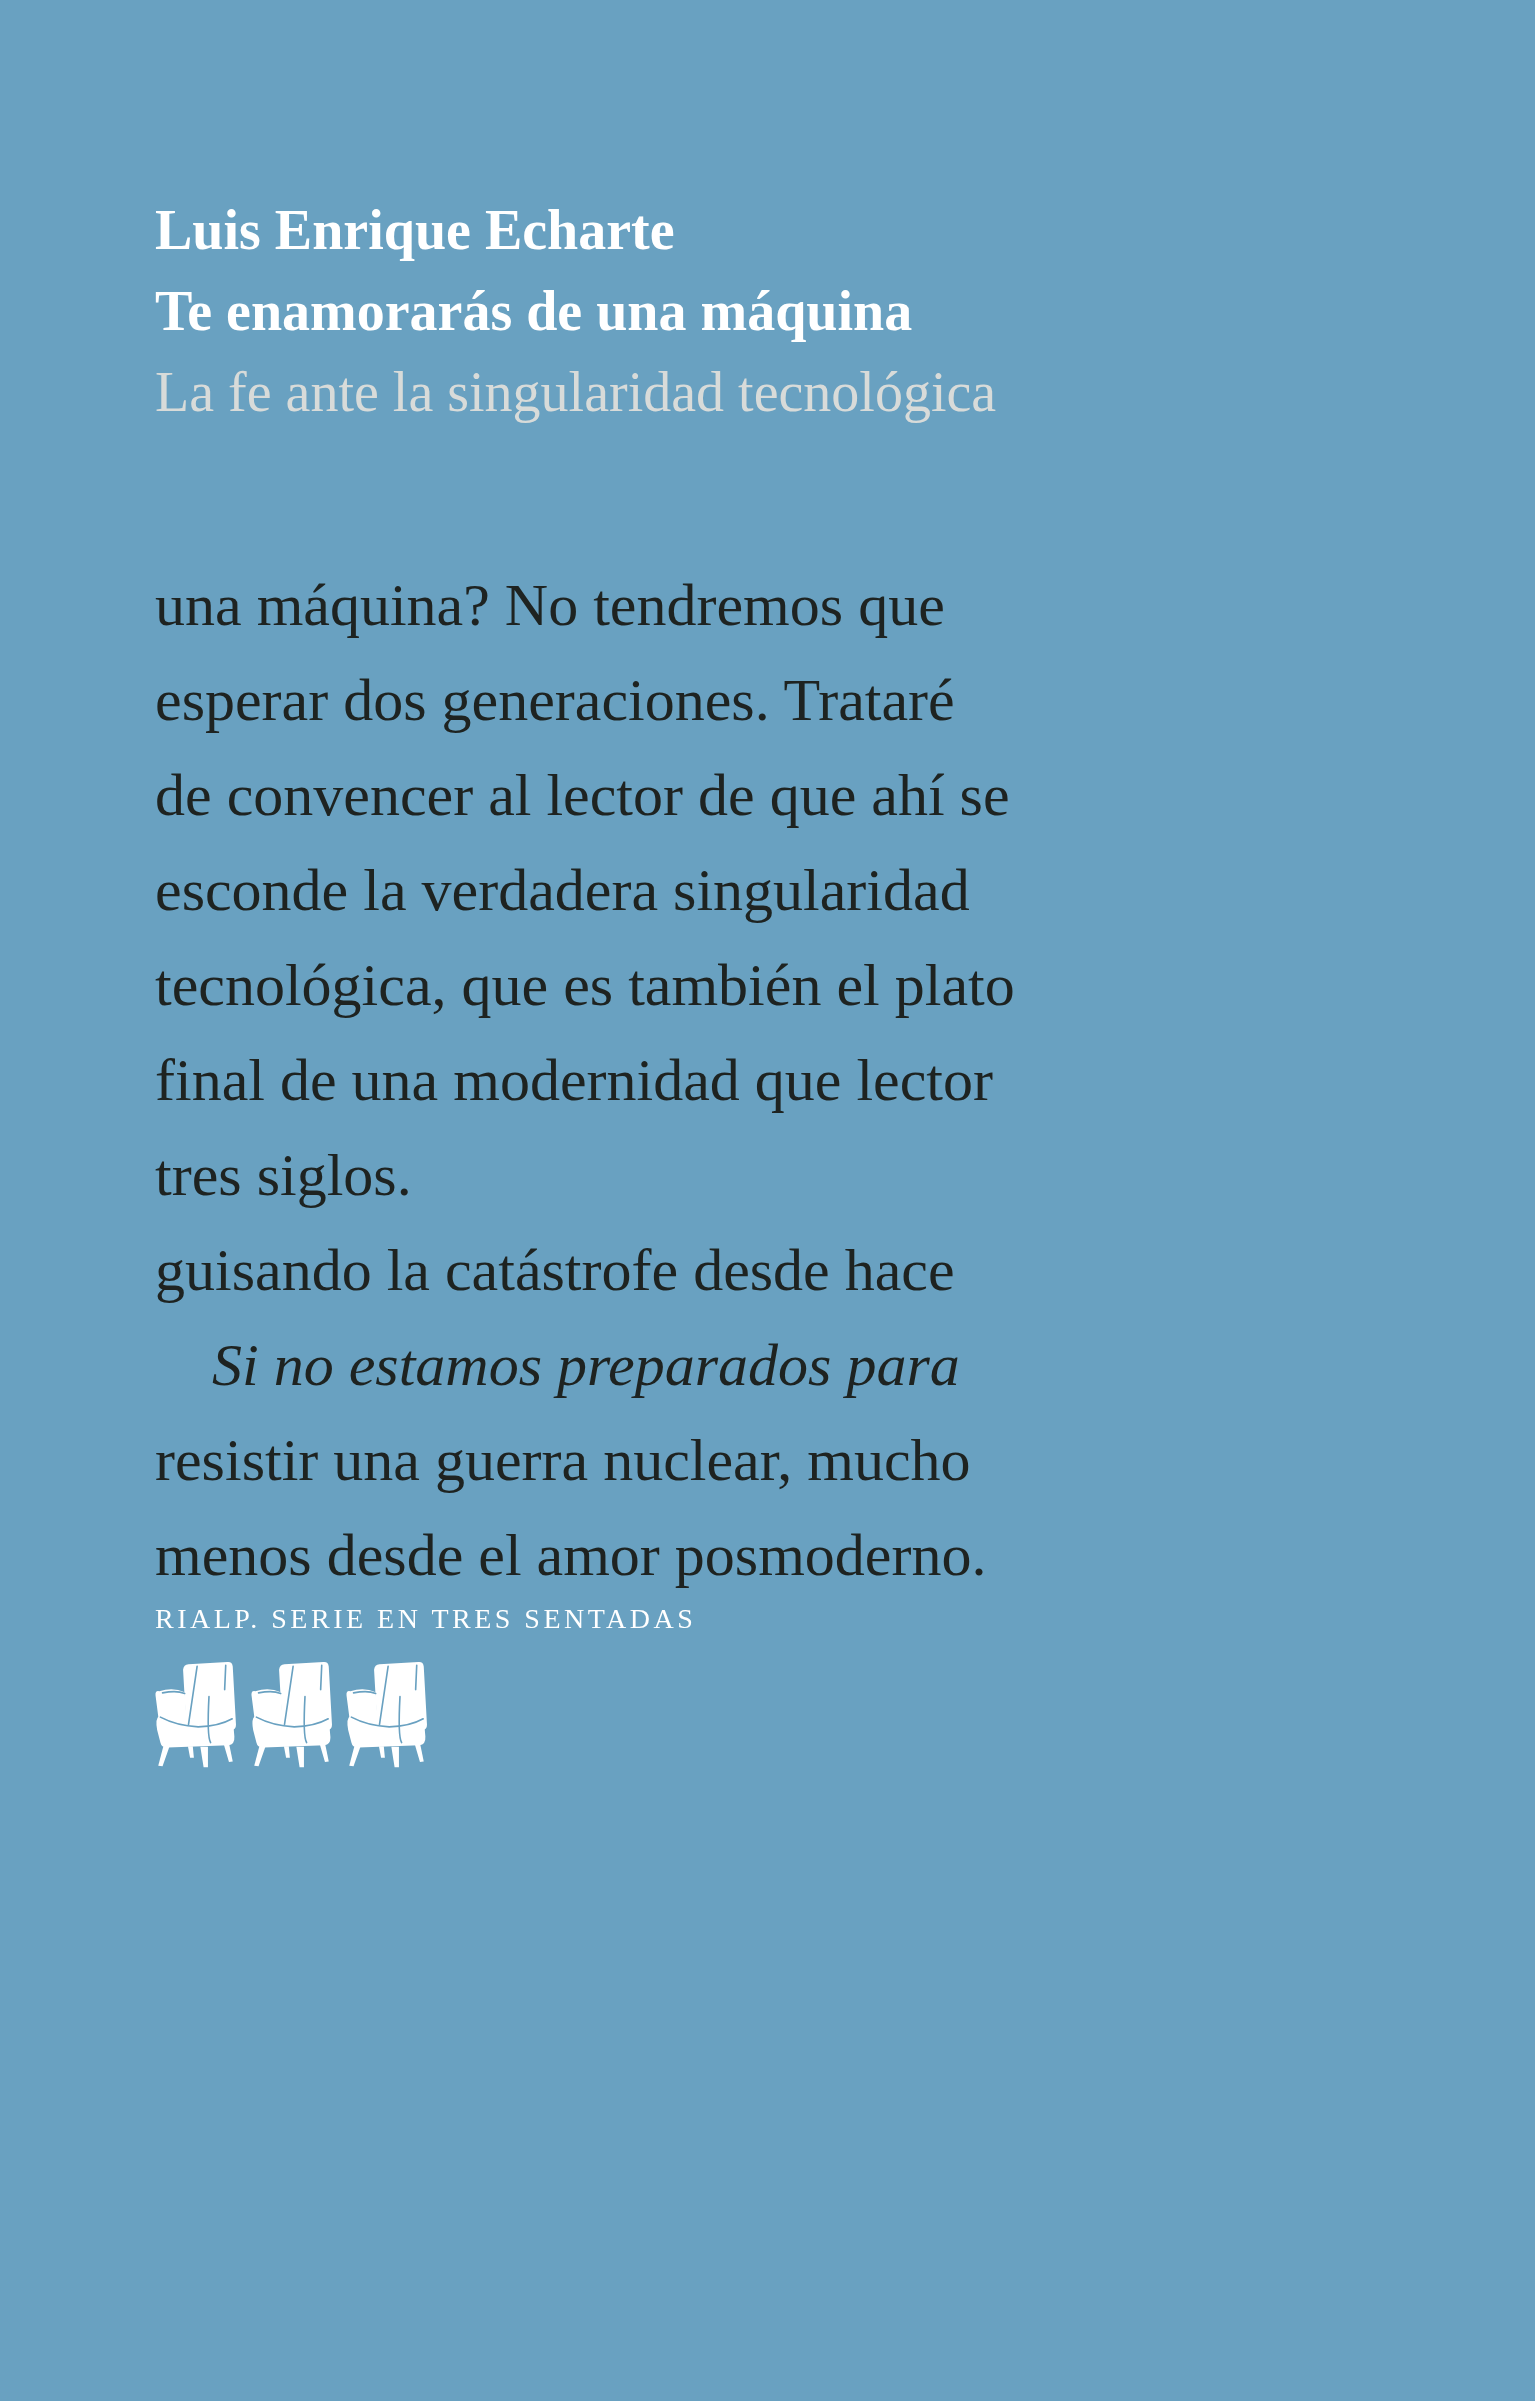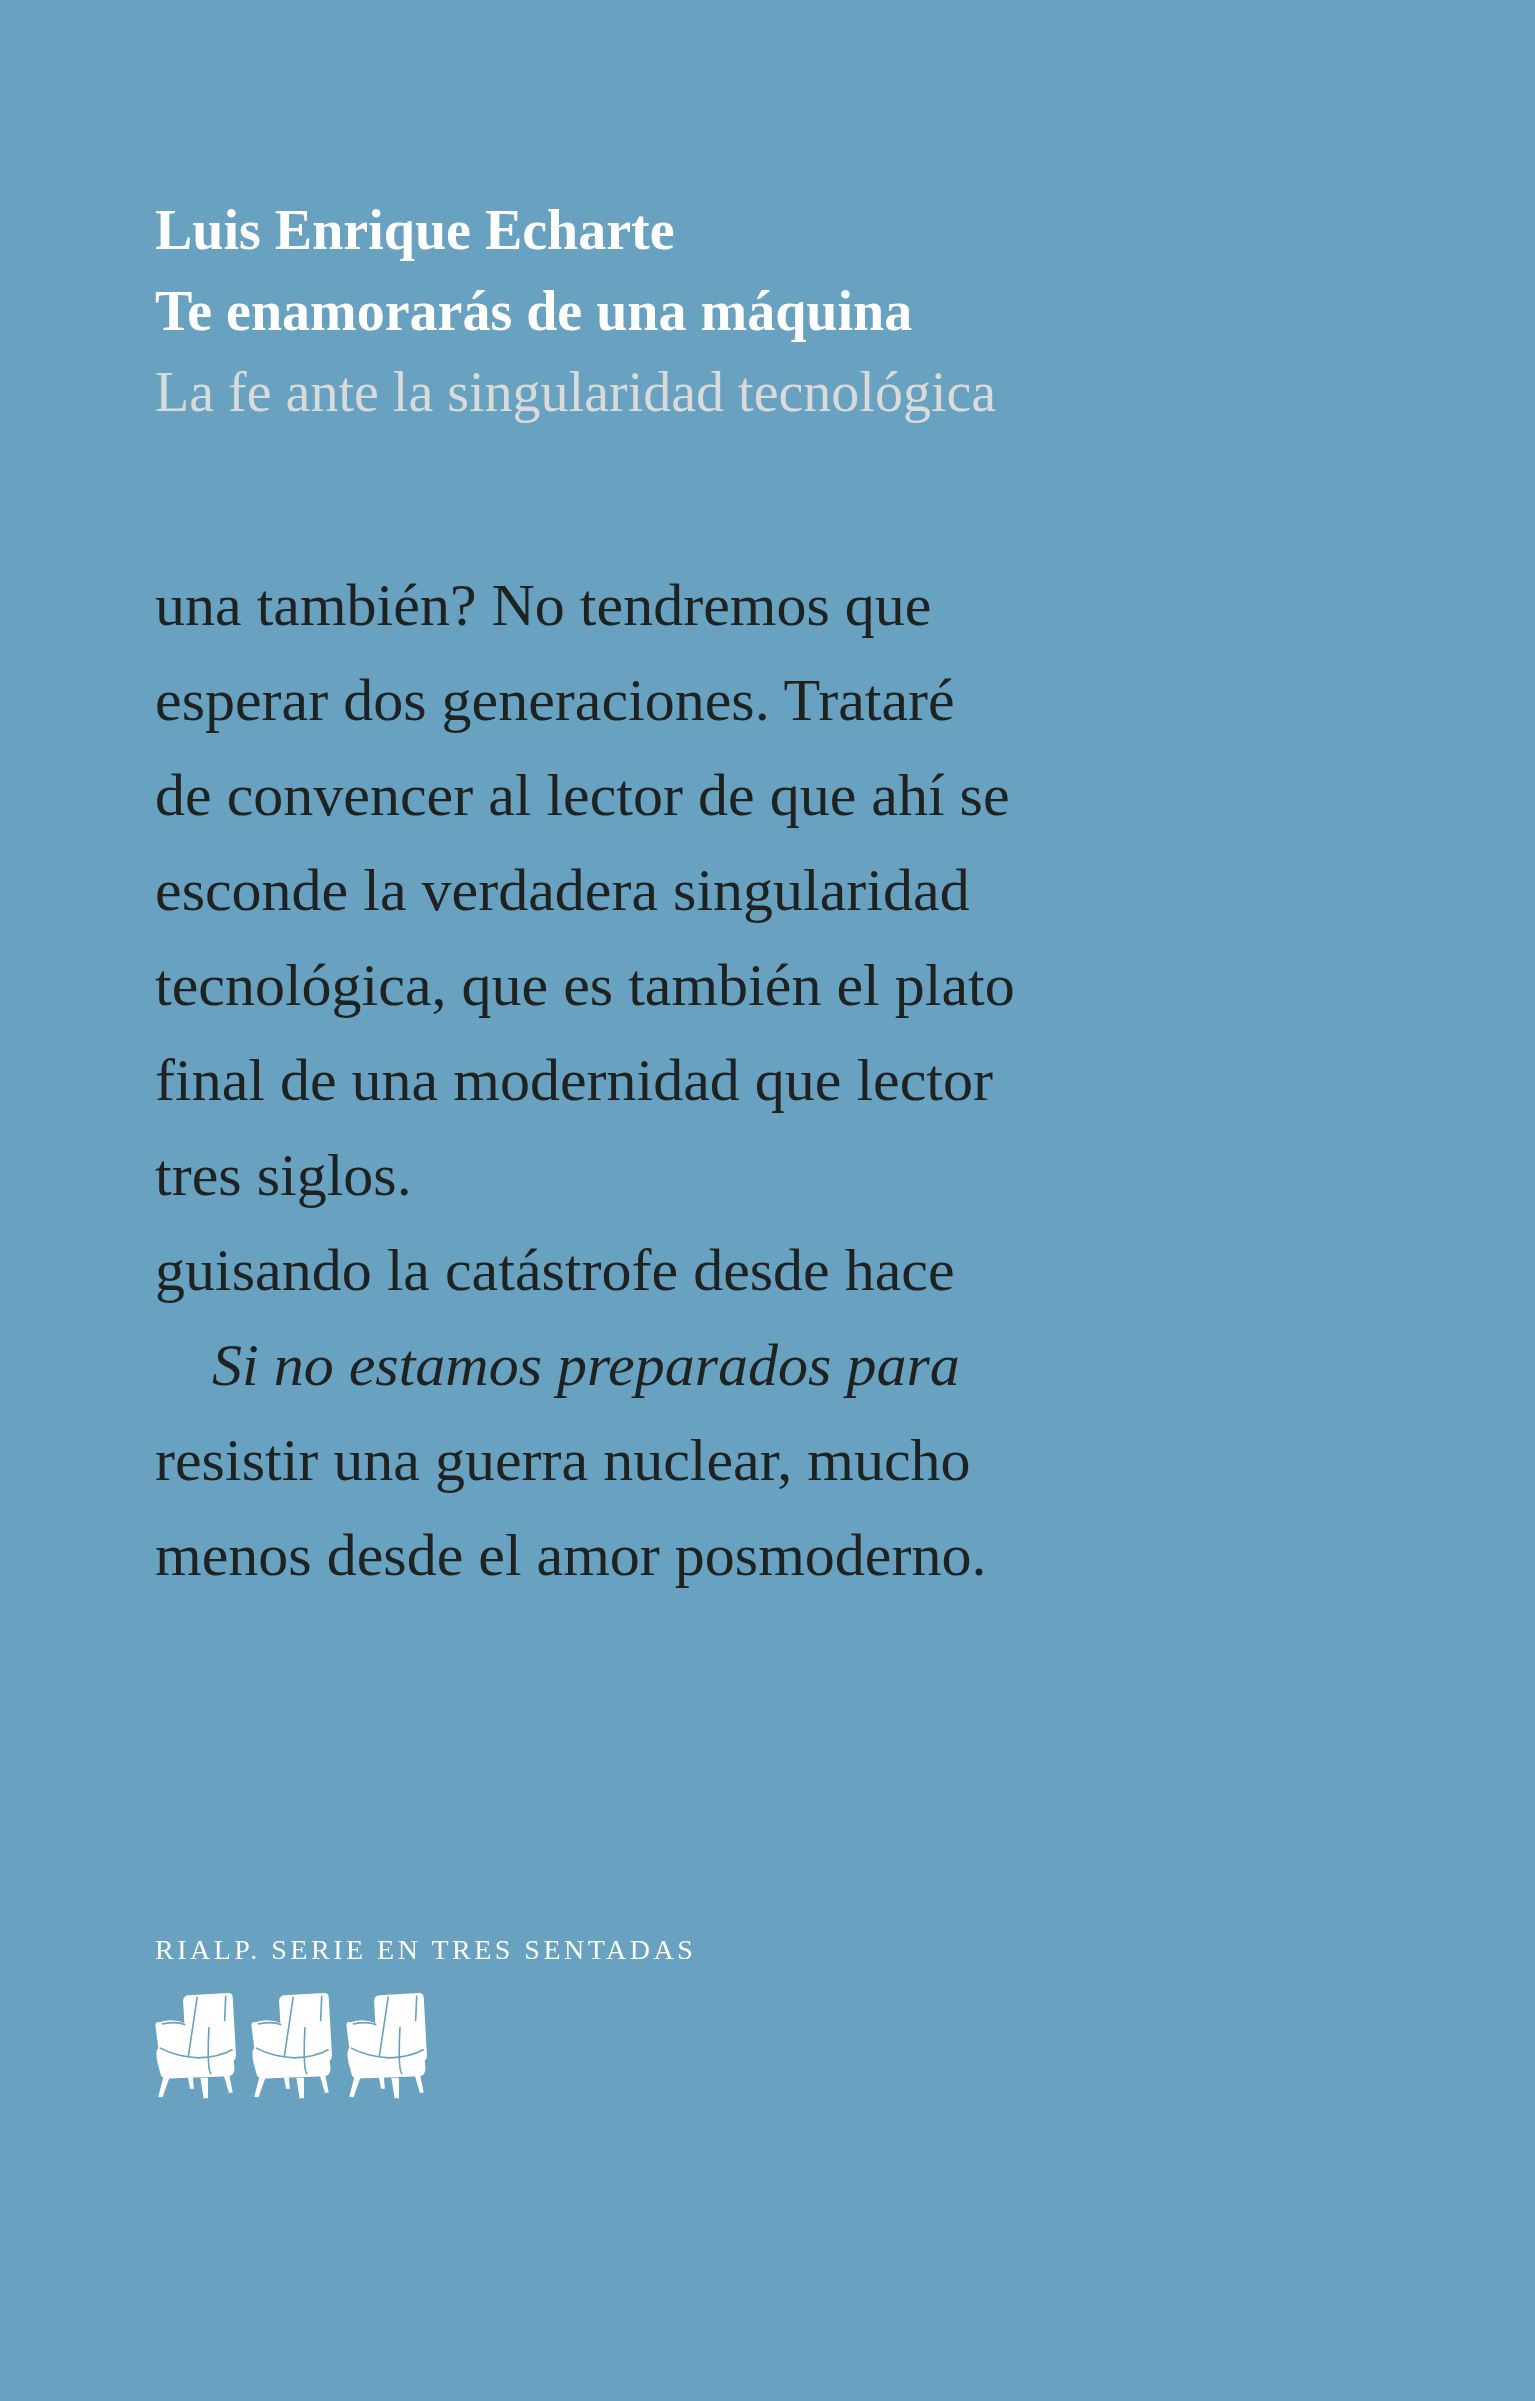--- a/index.html
+++ b/index.html
@@ -41,21 +41,20 @@
   .blurb-line{
     font-size:60px;
     line-height:95px;
     white-space:nowrap;
   }
   .blurb-line.indent{
     padding-left:57px;
     font-style:italic;
   }
   .series-label{
-    margin-top:331px;
     font-size:28px;
     line-height:32px;
     letter-spacing:3.5px;
     color:var(--white);
     white-space:nowrap;
   }
   .chairs-row{
     margin-top:27px;
     display:flex;
     gap:7.5px;
@@ -100,21 +99,21 @@
 
 <div class="cover">
 
   <div class="header">
     <div class="header-line author">Luis Enrique Echarte</div>
     <div class="header-line title">Te enamorarás de una máquina</div>
     <div class="header-line subtitle">La fe ante la singularidad tecnológica</div>
   </div>
 
   <div class="blurb">
-    <div class="blurb-line">una también? No tendremos que</div>
+    <div class="blurb-line">una máquina? No tendremos que</div>
     <div class="blurb-line">esperar dos generaciones. Trataré</div>
     <div class="blurb-line">de convencer al lector de que ahí se</div>
     <div class="blurb-line">esconde la verdadera singularidad</div>
     <div class="blurb-line">tecnológica, que es también el plato</div>
     <div class="blurb-line">final de una modernidad que lector</div>
     <div class="blurb-line">tres siglos.</div>
     <div class="blurb-line">guisando la catástrofe desde hace</div>
     <div class="blurb-line indent">Si no estamos preparados para</div>
     <div class="blurb-line">resistir una guerra nuclear, mucho</div>
     <div class="blurb-line">menos desde el amor posmoderno.</div>

